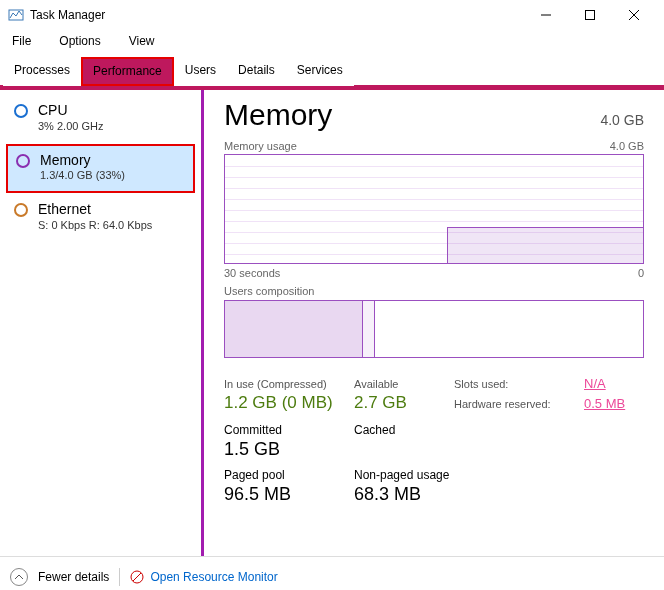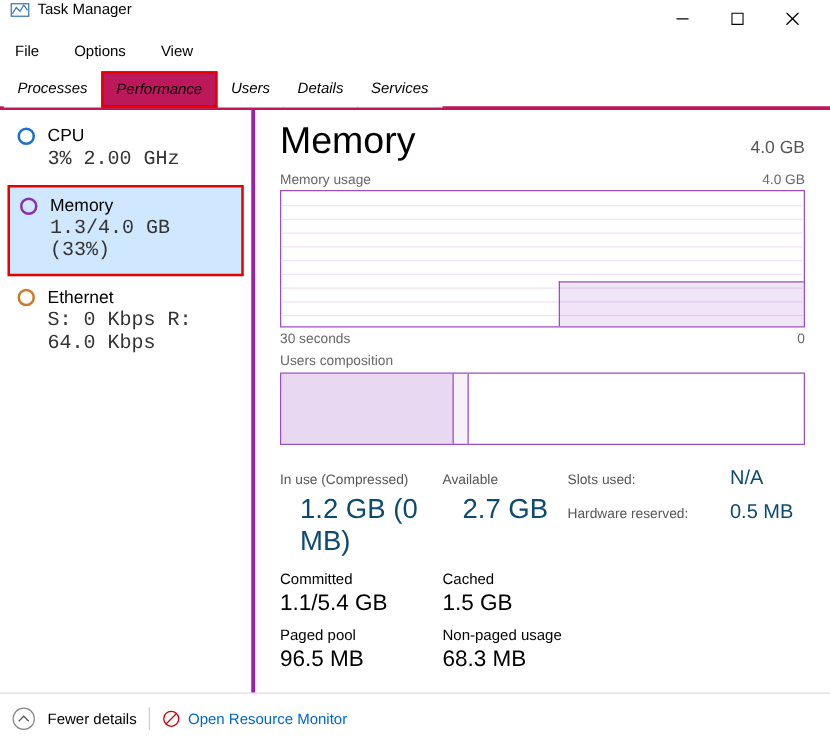--- a/index.html
+++ b/index.html
@@ -1,53 +1,53 @@
 <!DOCTYPE html>
 <html><head>
 <meta charset="utf-8">
 <style>
   * { box-sizing: border-box; font-family: "Segoe UI", sans-serif; }
   body { margin:0; width:664px; height:590px; background:#fff; color:#000; font-size:12px; }
-  .titlebar { display:flex; height:30px; padding:0 8px; }
+  .titlebar { display:flex; align-items:center; height:30px; padding:0 8px; }
   .titlebar .app-icon { width:16px; height:16px; margin-right:6px; }
   .titlebar .title { flex:0 0 auto; font-size:12px; }
   .titlebar .spacer { flex:1; }
   .winbtn { width:44px; height:30px; display:flex; align-items:center; justify-content:center; }
   .menubar { display:flex; gap:16px; padding:2px 6px; font-size:12px; }
   .menubar span { padding:2px 6px; }
-  .tabs { display:flex; padding:0 3px; border-bottom:3px solid #be185d; margin-top:4px; position:relative;font-style:italic; }
+  .tabs { display:flex; padding:0 3px; border-bottom:5px solid #be185d; margin-top:4px; position:relative; }
   .tab { padding:5px 10px 6px; border:1px solid transparent; border-bottom:none; font-size:12px; position:relative; top:1px; background:#fff;}
   .tab.active { border-color:#ccc; background:#be185d; z-index:2; }
   .red-box { border:2px solid #e60000 !important; }
   .content { display:flex; height:466px; }
   .sidebar { width:210px; border-right:3px solid #a21caf; padding-top:6px; }
   .side-item { display:flex; align-items:flex-start; padding:6px 10px 10px 14px; }
   .side-item.selected { background:#cfe8ff; }
   .side-item .ring { width:14px; height:14px; border-radius:50%; margin-right:10px; margin-top:2px; flex:0 0 auto; }
   .ring.cpu { border:2px solid #1a6fd1; }
   .ring.mem { border:2px solid #8a2fb0; }
   .ring.eth { border:2px solid #c97a2a; }
   .side-item .lbl { font-size:14px; line-height:1.25; }
-  .side-item .sub { font-size:16px; color:#333;font-family:Liberation Mono, monospace; }
+  .side-item .sub { font-size:11px; color:#333; }
   .main { flex:1; padding:8px 20px 0 20px; }
   .hdr { display:flex; align-items:baseline; justify-content:space-between; }
   .hdr h1 { font-weight:400; font-size:30px; margin:0; }
   .hdr .cap { font-size:14px; color:#555; }
   .sect-label { display:flex; justify-content:space-between; font-size:11px; color:#666; margin-top:8px; }
   .usage-chart { border:1px solid #9b4fc0; height:110px; margin-top:2px; position:relative; background:#fff; }
   .usage-chart .gridline { position:absolute; left:0; right:0; border-top:1px solid #f0e2f7; }
   .usage-chart .fill { position:absolute; right:0; bottom:0; background:rgba(155,79,192,0.15); border-top:1px solid #9b4fc0; border-left:1px solid #9b4fc0;}
   .xaxis { display:flex; justify-content:space-between; font-size:11px; color:#666; margin-top:3px; }
   .comp-chart { border:1px solid #9b4fc0; height:58px; margin-top:3px; position:relative; }
   .comp-in-use{ position:absolute; left:0; top:0; bottom:0; background:rgba(155,79,192,0.22); border-right:1px solid #9b4fc0; }
   .comp-mod  { position:absolute; top:0; bottom:0; background:rgba(155,79,192,0.08); border-right:1px solid #9b4fc0; }
   .stats { margin-top:18px; display:grid; grid-template-columns:130px 100px 130px 60px; row-gap:2px; align-items:baseline; font-size:12px;}
   .stats .k { color:#555; font-size:11px; }
-  .stats .v { font-size:22px; color:#0c4a6e;margin-left:16px; }
-  .stats .sv { font-size:16px; color:#0c4a6e; }
+  .stats .v { font-size:17px; color:#4d7c0f; }
+  .stats .sv { font-size:13px; color:#ec4899;text-decoration:underline; }
   .stats2 { margin-top:10px; display:grid; grid-template-columns:130px 120px; row-gap:2px; }
   .footer { border-top:1px solid #ddd; display:flex; align-items:center; height:40px; padding:0 10px; gap:10px; font-size:12px;}
   .footer .link { color:#0066cc; display:flex; align-items:center; gap:6px;}
   .footer .divider { width:1px; height:18px; background:#ccc; }
   .chev-circle{ width:18px; height:18px; border:1px solid #888; border-radius:50%; display:flex; align-items:center; justify-content:center;}
   svg { display:block; }
 </style>
 </head>
 <body>
 
@@ -162,21 +162,20 @@
 
       <span class="v">1.2 GB (0 MB)</span>
       <span class="v">2.7 GB</span>
       <span class="k">Hardware reserved:</span>
       <span class="sv">0.5 MB</span>
     </div>
 
     <div class="stats2">
       <span class="k">Committed</span>
       <span class="k">Cached</span>
-      <span class="v" style="font-size:18px">1.1/5.4 GB</span>
       <span class="v" style="font-size:18px">1.5 GB</span>
     </div>
 
     <div class="stats2" style="margin-top:8px;">
       <span class="k">Paged pool</span>
       <span class="k">Non-paged usage</span>
       <span class="v" style="font-size:18px">96.5 MB</span>
       <span class="v" style="font-size:18px">68.3 MB</span>
     </div>
   </div>

